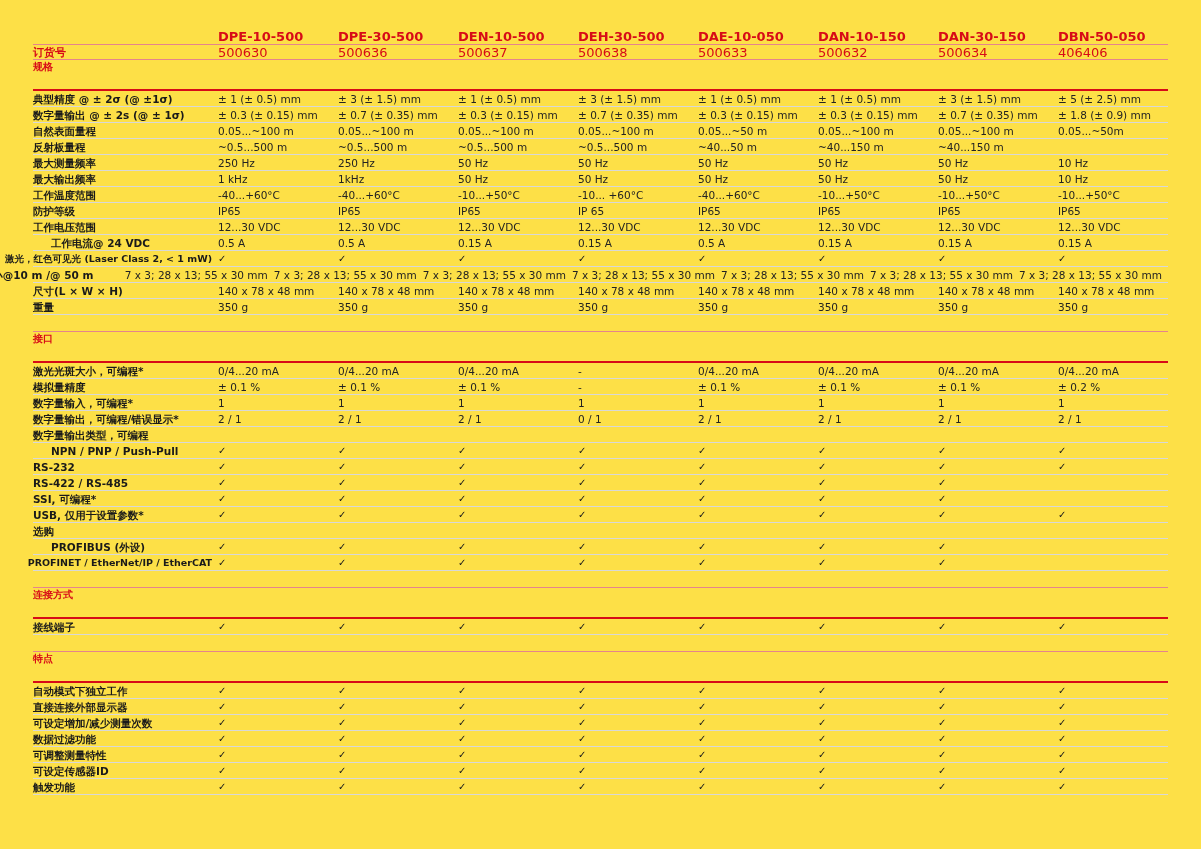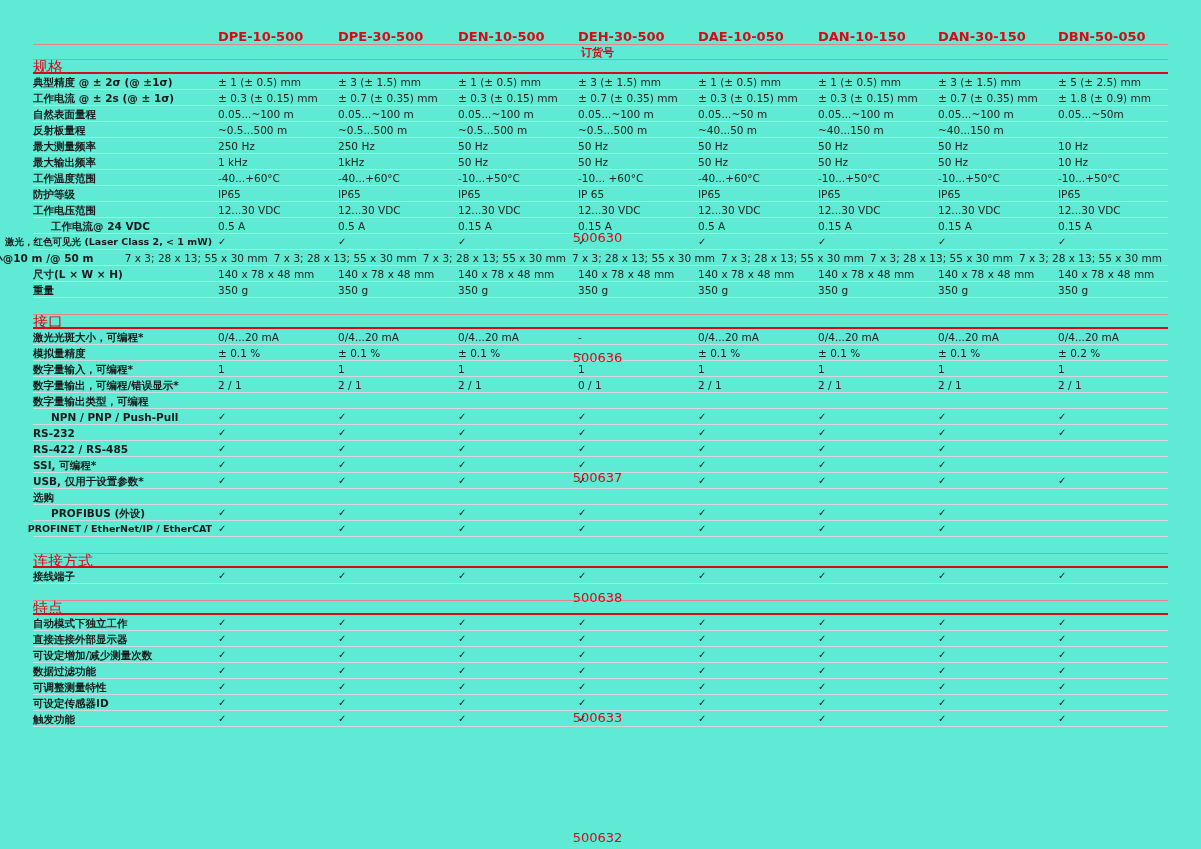--- a/index.html
+++ b/index.html
@@ -1,36 +1,36 @@
 <!DOCTYPE html>
 <html><head>
 <meta charset="utf-8">
 <style>
   * { margin:0; padding:0; box-sizing:border-box; }
   html,body { background:#ffffff; }
   .page {
-    position:relative; width:1201px; height:849px; background:#5eead4;
+    position:relative; width:1201px; height:849px; background:#fde047;
     font-family:"DejaVu Sans", sans-serif; color:#222; overflow:hidden;
   }
   .tbl { position:absolute; left:33px; top:28px; width:1135px; }
   .row { display:flex; align-items:center; }
   .cell { flex:0 0 120px; padding-right:6px; white-space:nowrap; overflow:visible; font-size:10.5px; }
   .cell.label { flex:0 0 185px; font-weight:bold; color:#1a1a1a; }
   .row .cell:last-child { flex:0 0 110px; }
   .head-row { height:16px; }
   .head-row .cell { font-size:13px; font-weight:bold; color:var(--accent); }
-  .order-row { height:15px; border-top:1px solid var(--line-light);flex-direction:column; }
+  .order-row { height:15px; border-top:1px solid var(--line-light); }
   .order-row .cell { color:var(--accent); font-size:13px; }
   .order-row .cell.label { font-size:11px; font-weight:bold; }
   .section-block { width:100%; }
   .section-block + .section-block { margin-top:16px; }
   .section-title {
-    height:15px; line-height:14px; border-top:1px solid var(--line-light);
+    height:32px; line-height:14px; border-top:1px solid var(--line-light);
     border-bottom:2px solid var(--accent);
-    color:var(--accent); font-weight:normal; font-size:15px;
+    color:var(--accent); font-weight:bold; font-size:10px;
   }
   .sec-first .section-title { border-top:none; border-top:1px solid var(--line-light); }
   .drow { height:16px; line-height:14px; border-bottom:1px solid var(--row-line);justify-content:flex-end; }
   .drow .cell.indent { padding-left:18px; }
   .drow .cell.tight { font-size:9.5px; }
   .check { font-size:10px; color:#1a1a1a; }
 </style>
 </head>
 <body>
 
@@ -66,21 +66,21 @@
             <div class="cell">± 1 (± 0.5) mm</div>
             <div class="cell">± 3 (± 1.5) mm</div>
             <div class="cell">± 1 (± 0.5) mm</div>
             <div class="cell">± 3 (± 1.5) mm</div>
             <div class="cell">± 1 (± 0.5) mm</div>
             <div class="cell">± 1 (± 0.5) mm</div>
             <div class="cell">± 3 (± 1.5) mm</div>
             <div class="cell">± 5 (± 2.5) mm</div>
           </div>
           <div class="row drow">
-            <div class="cell label">工作电流 @ ± 2s (@ ± 1σ)</div>
+            <div class="cell label">数字量输出 @ ± 2s (@ ± 1σ)</div>
             <div class="cell">± 0.3 (± 0.15) mm</div>
             <div class="cell">± 0.7 (± 0.35) mm</div>
             <div class="cell">± 0.3 (± 0.15) mm</div>
             <div class="cell">± 0.7 (± 0.35) mm</div>
             <div class="cell">± 0.3 (± 0.15) mm</div>
             <div class="cell">± 0.3 (± 0.15) mm</div>
             <div class="cell">± 0.7 (± 0.35) mm</div>
             <div class="cell">± 1.8 (± 0.9) mm</div>
           </div>
           <div class="row drow">

